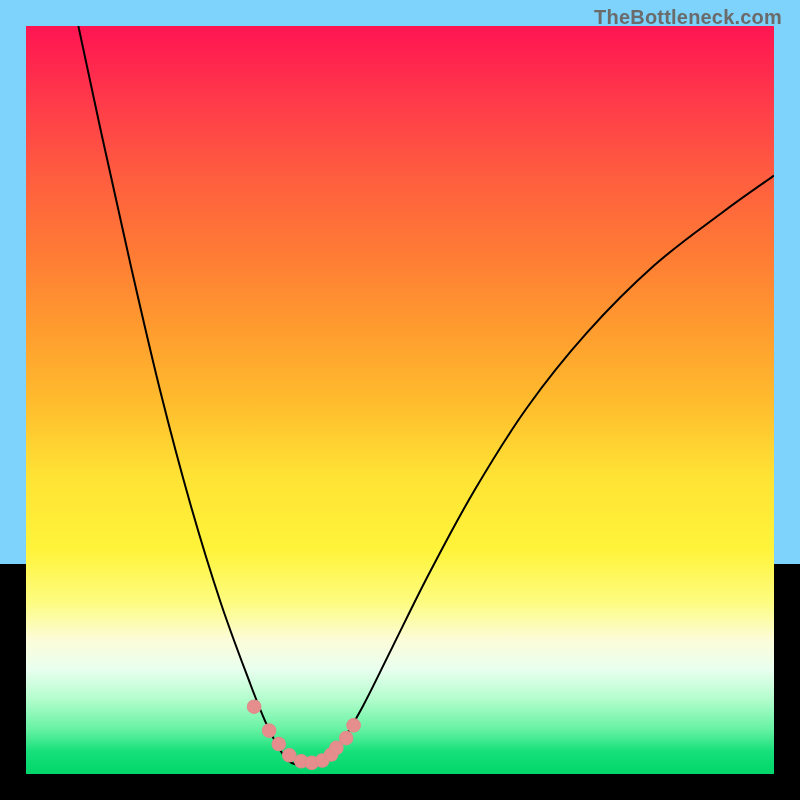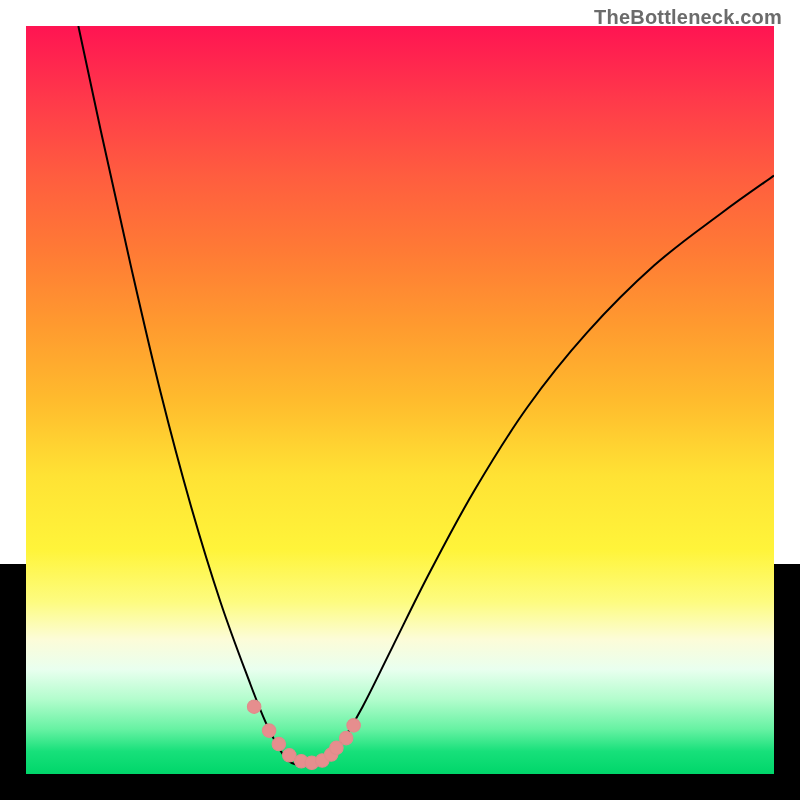--- a/index.html
+++ b/index.html
@@ -8,21 +8,21 @@
     width: 800px;
     height: 800px;
     overflow: hidden;
     background: #000;
     font-family: Arial, Helvetica, sans-serif;
   }
   .frame {
     position: relative;
     width: 800px;
     height: 564px;
-    background: #ffffff;
+    background: #7dd3fc;
   }
   .plot {
     position: absolute;
     left: 26px;
     top: 26px;
     width: 748px;
     height: 748px;
     background: linear-gradient(
       to bottom,
       #ff1452 0%,

